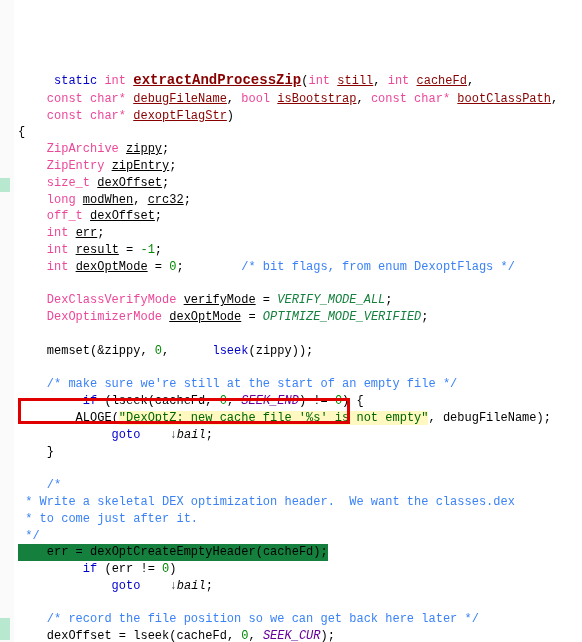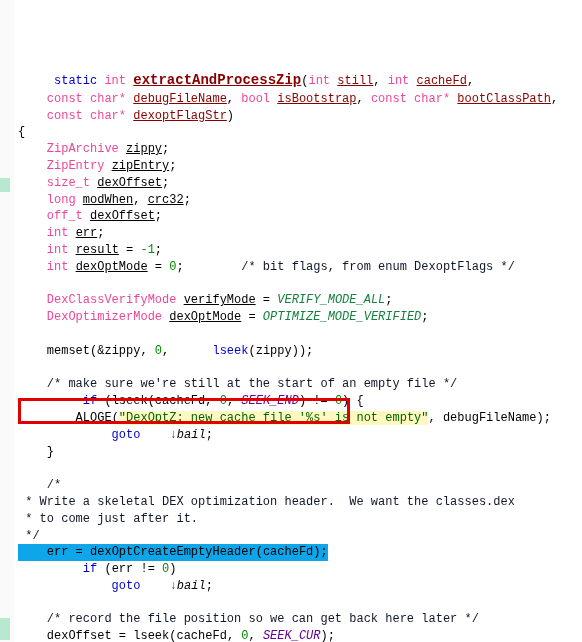--- a/index.html
+++ b/index.html
@@ -33,33 +33,33 @@
     background: #b8e8d0;
   }
   .kw { color: #0000cc; margin-left: 36px; }
   .type { color: #ec4899; }
   .fn { color: #880000; font-weight: bold; text-decoration: underline; font-size: 14px; }
   .param { color: #880000; text-decoration: underline; }
   .local { color: #000000; }
   .localdef { text-decoration: underline; }
   .num { color: #008800; }
   .str { color: #006600; background: #fff8c0; }
-  .comment { color: #0f172a; font-style: normal; }
+  .comment { color: #3b82f6; font-style: normal; }
   .call { color: #000000; }
   .enum { color: #15803d; font-style: italic; }
   .const { color: #660099; font-style: italic; }
   .goto-target::before { content: "\2193"; color: #444; }
   .goto-target { font-style: italic; margin-left: 22px; }
   .hilite-box {
     position: absolute;
     border: 3px solid #e00000;
     background: transparent;
     pointer-events: none;
   }
-  .hilite-line { background: #0ea5e9; display: inline-block; }
+  .hilite-line { background: #15803d; display: inline-block; }
 </style>
 </head>
 <body>
 
 <div class="code-container">
 <div class="gutter"></div>
 <div class="fold-mark" style="top:178px;"></div>
 <div class="fold-mark" style="top:618px;height:22px;"></div>
 <span class="kw">static</span> <span class="type">int</span> <span class="fn">extractAndProcessZip</span>(<span class="type">int</span> <span class="param">still</span>, <span class="type">int</span> <span class="param">cacheFd</span>,
     <span class="type">const char*</span> <span class="param">debugFileName</span>, <span class="type">bool</span> <span class="param">isBootstrap</span>, <span class="type">const char*</span> <span class="param">bootClassPath</span>,

